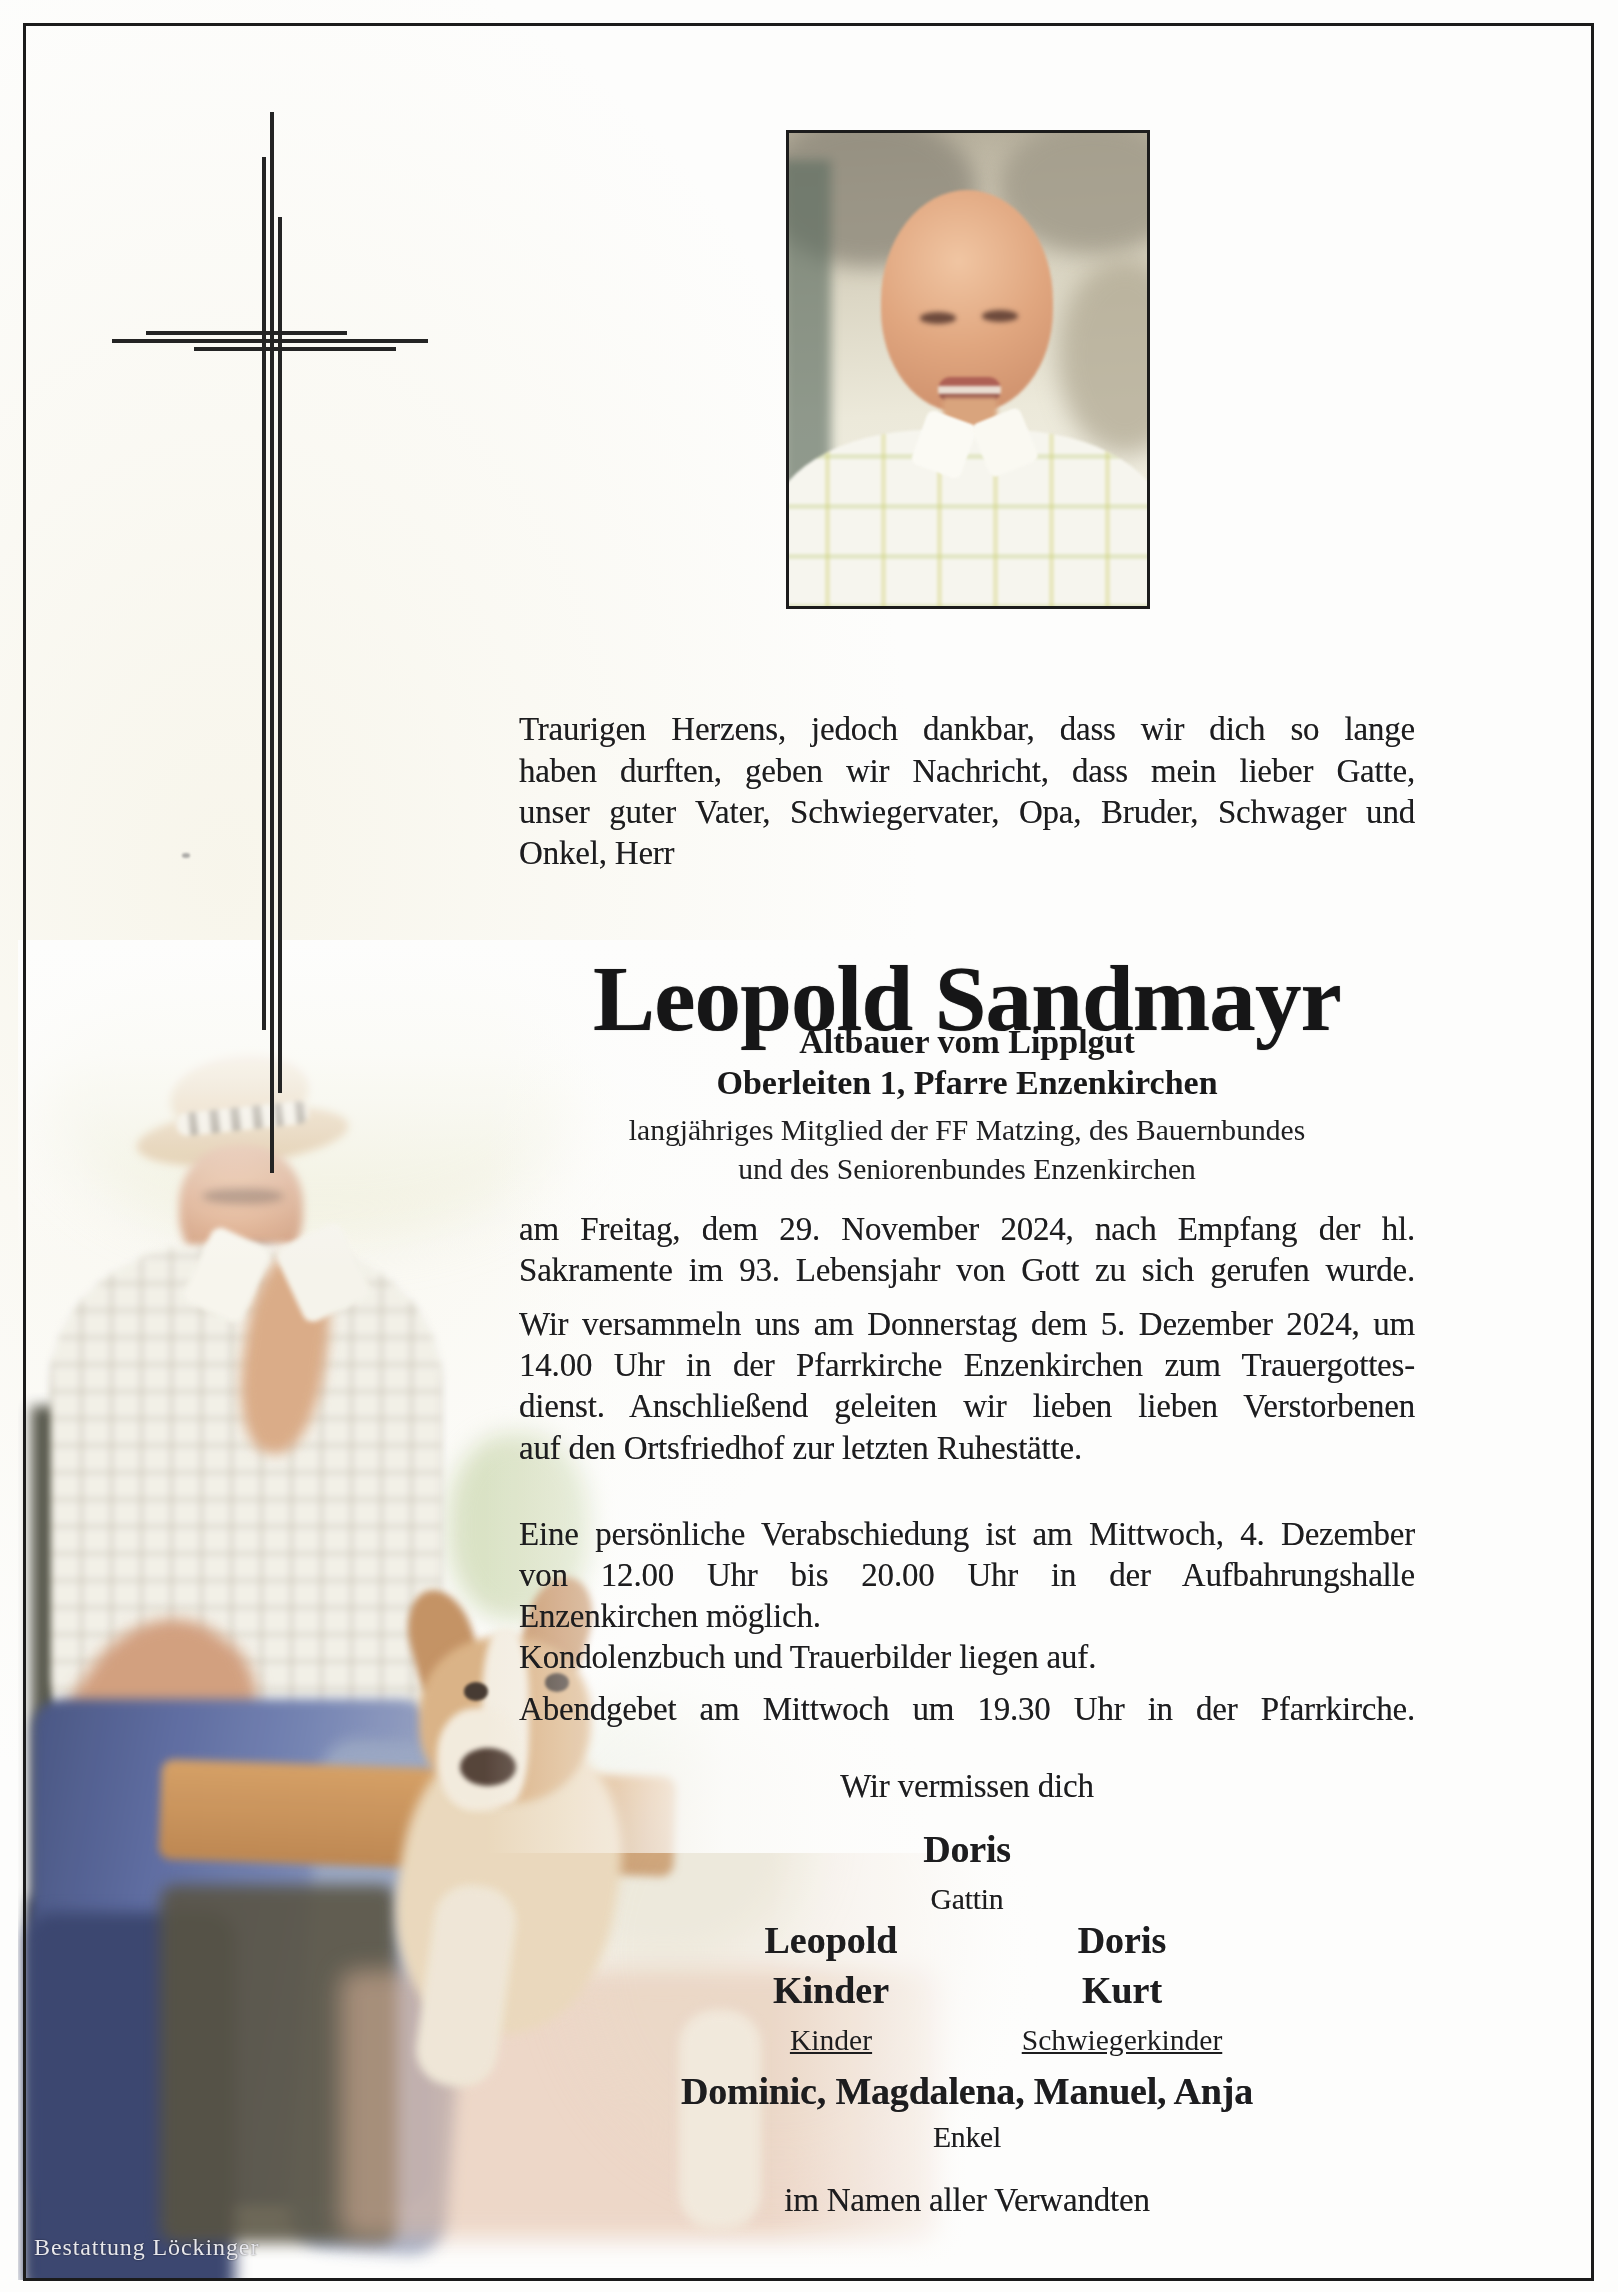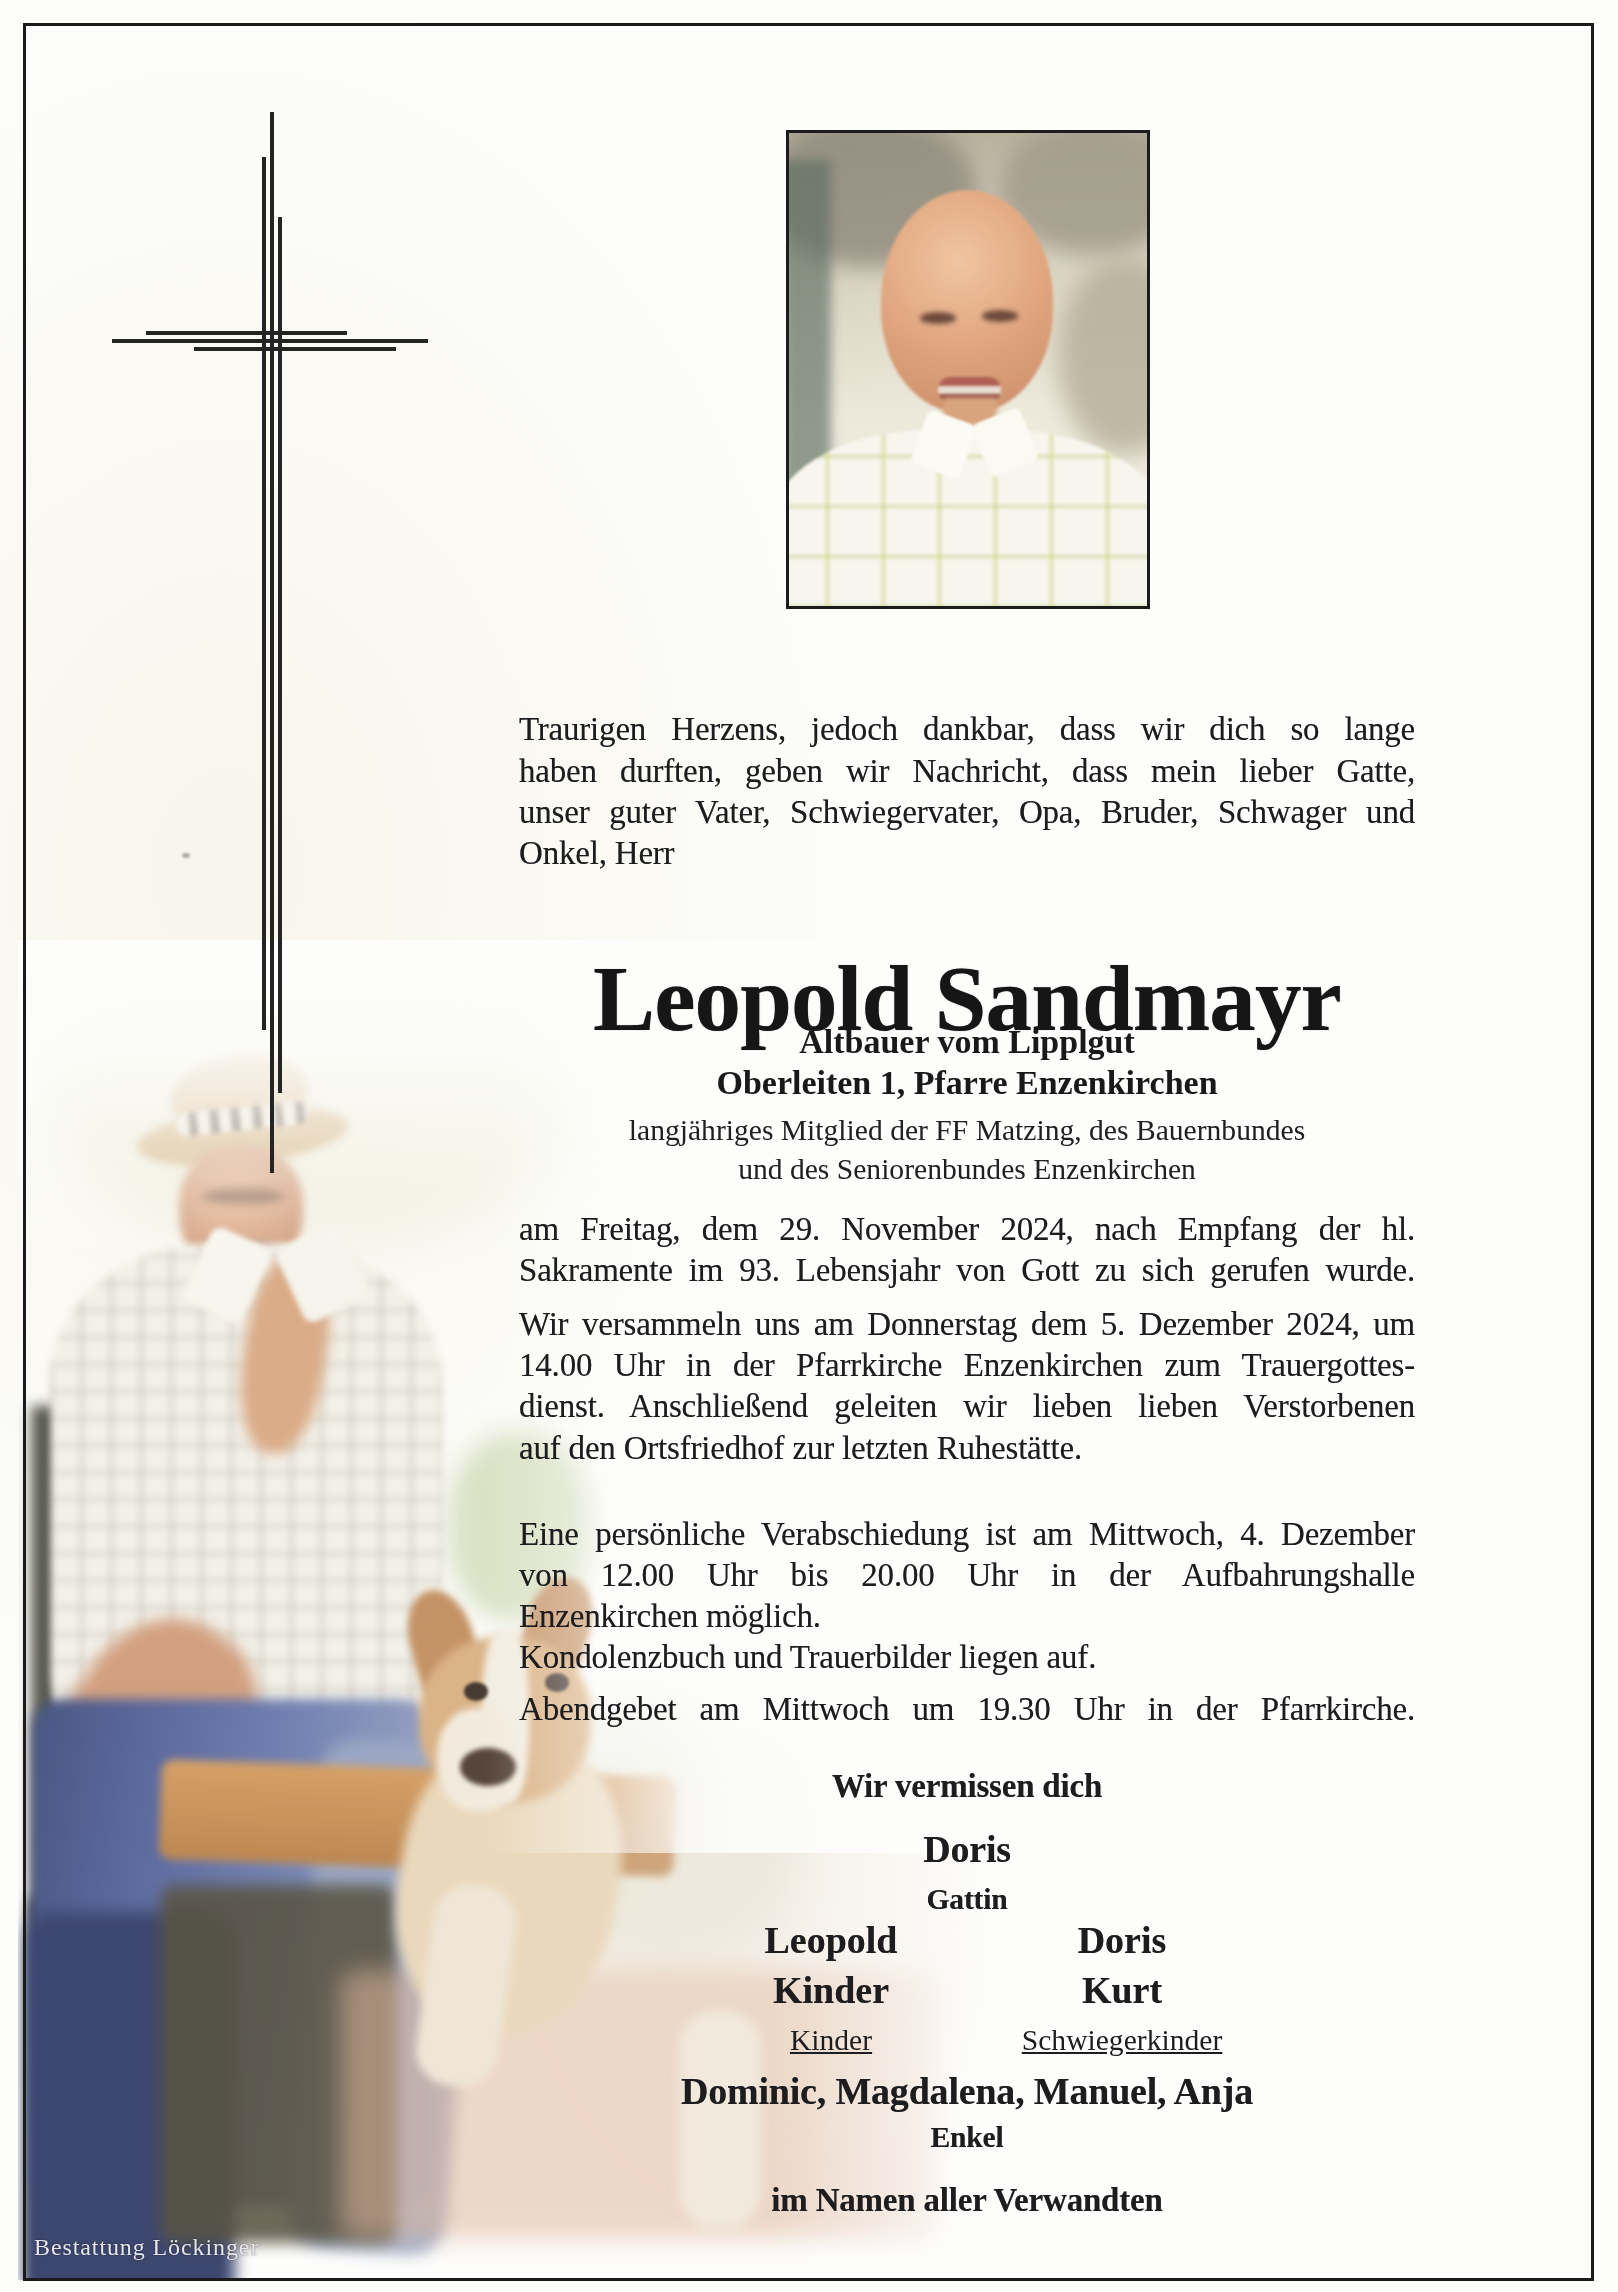--- a/index.html
+++ b/index.html
@@ -22,21 +22,21 @@
   .portrait .sh{position:absolute;}
   
   .bgphoto{position:absolute;left:18px;top:940px;width:1039px;height:1340px;overflow:hidden;pointer-events:none;}
   .bgphoto .sh{position:absolute;}
   .fade{position:absolute;pointer-events:none;}
   
   .tl{position:absolute;left:519px;width:896px;font-size:33px;line-height:41px;
       letter-spacing:-0.2px;color:#1d1d1f;text-shadow:0 0 0.5px rgba(20,20,20,.5);}
   .jl{text-align:justify;text-align-last:justify;}
   .ll{text-align:left;}
-  .cl{text-align:center;font-weight:bold;}
+  .cl{text-align:center;}
   .name{position:absolute;left:519px;width:896px;text-align:center;
       font-size:93px;line-height:99px;font-weight:bold;letter-spacing:-0.9px;color:#161617;
       text-shadow:0 0 0.9px rgba(10,10,10,.55);margin-top:48px;}
   .sub{position:absolute;left:519px;width:896px;text-align:center;font-weight:bold;
       font-size:34px;line-height:41px;color:#19191a;}
   .mem{position:absolute;left:519px;width:896px;text-align:center;
       font-size:29.6px;line-height:39px;color:#202022;}
   .small{font-size:29.6px;}
   .bold42{font-weight:bold;font-size:38px;line-height:48px;}
   .cols{position:absolute;left:699px;top:1915px;width:555px;display:flex;justify-content:space-between;}

